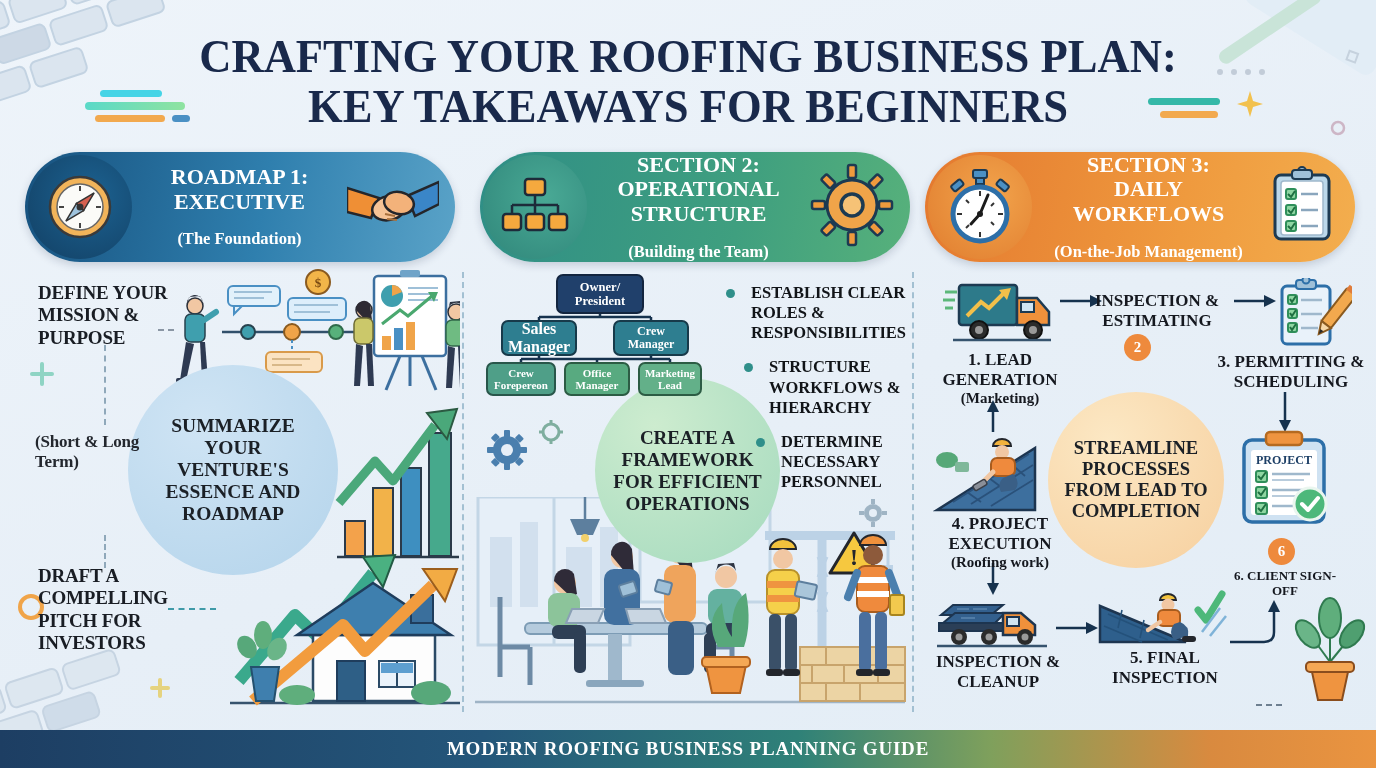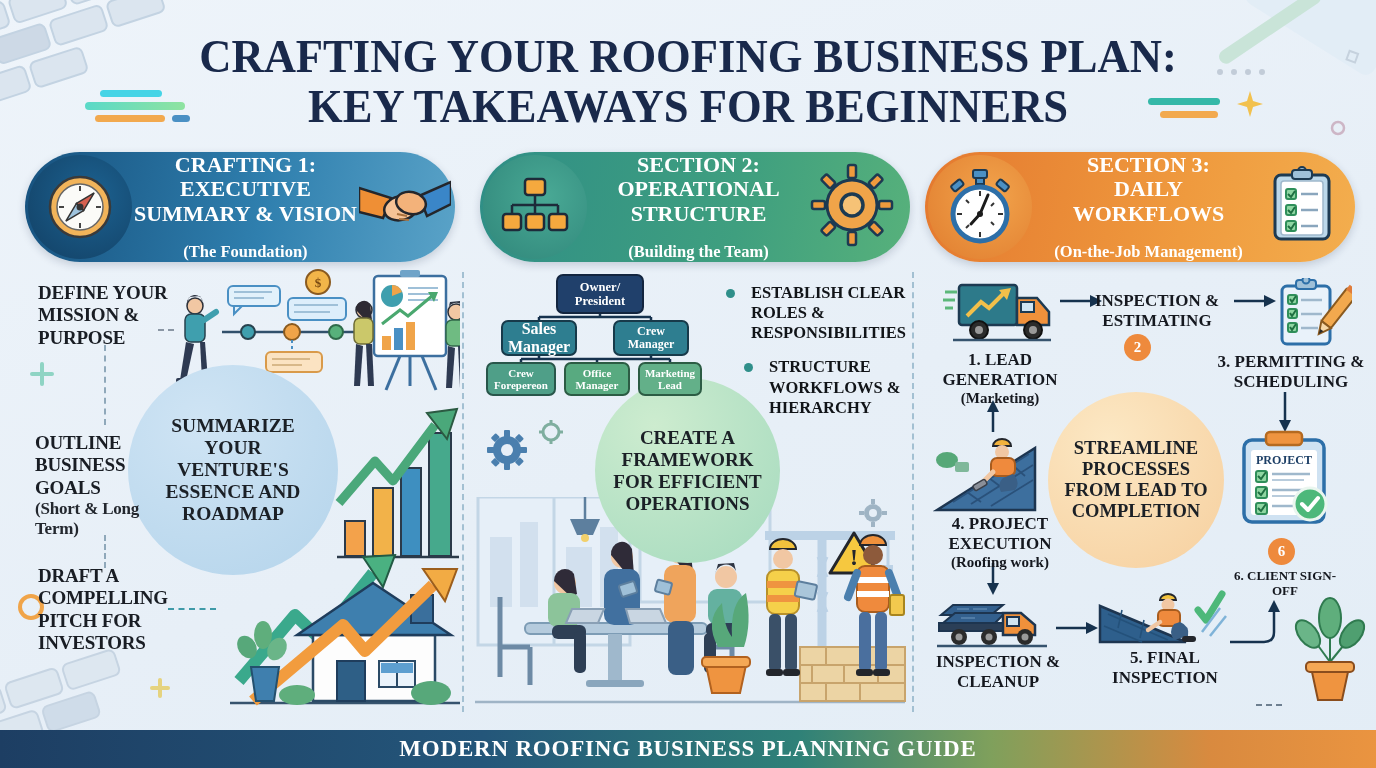--- a/index.html
+++ b/index.html
@@ -35,21 +35,21 @@
   .org-box{position:absolute;border-radius:7px;color:#fff;font-weight:bold;text-align:center;
     display:flex;flex-direction:column;align-items:center;justify-content:center;line-height:1.12;
     box-sizing:border-box;z-index:3;}
   .bullets{display:flex;flex-direction:column;z-index:3;}
   .bullet-item{display:flex;gap:16px;font-weight:bold;color:#111418;font-size:16.5px;line-height:1.22;}
   .bullet-dot{width:9px;height:9px;border-radius:50%;background:#2f8f8a;margin-top:6px;flex:0 0 auto;}
   .badge{border-radius:50%;background:#ee8a3d;color:#fff;font-weight:bold;
     display:flex;align-items:center;justify-content:center;z-index:4;}
   .step-label{font-weight:bold;text-align:center;color:#15181f;line-height:1.18;z-index:3;}
   .footer-bar{left:0;right:0;bottom:0;height:38px;display:flex;align-items:center;justify-content:center;
-    color:#fff;font-weight:bold;font-size:23px;letter-spacing:.8px;
+    color:#fff;font-weight:bold;font-size:19px;letter-spacing:.8px;
     background:linear-gradient(90deg,#1d3e63 0%,#24567a 35%,#2f8178 58%,#7fa05c 72%,#d98a3f 88%,#ea9440 100%);}
   .speedbar{border-radius:5px;height:7px;}
 </style>
 </head>
 <body>
 
 <div id="canvas">
 
   <svg class="abs" style="left:-12px;top:-12px;" width="230" height="160">
     <g transform="rotate(-18 40 40)" fill="#dbe5ef" stroke="#c3d3e2" stroke-width="2">
@@ -128,23 +128,22 @@
             <line x1="51" y1="35" x2="56" y2="35"></line>
           </g>
         <g transform="rotate(45 35 35)">
           <polygon points="35,15 40,35 30,35" fill="#d6604f" stroke="#333" stroke-width="1.5"></polygon>
           <polygon points="35,55 40,35 30,35" fill="#9fc4de" stroke="#333" stroke-width="1.5"></polygon>
         </g>
         <circle cx="35" cy="35" r="3.5" fill="#333"></circle>
       </svg>
     </div>
     <div class="pill-text">
-      <div class="pill-k">CRAFTING 1:</div>
+      <div class="pill-k">ROADMAP 1:</div>
       <div class="pill-l">EXECUTIVE</div>
-      <div class="pill-l">SUMMARY &amp; VISION</div>
       <div class="pill-sub">(The Foundation)</div>
     </div>
     <div class="pill-right">
       <svg width="92" height="70">
         <polygon points="0,18 32,28 24,48 0,42" fill="#ef8f35" stroke="#24262b" stroke-width="2.5"></polygon>
         <polygon points="92,12 60,26 68,46 92,34" fill="#3a86c8" stroke="#24262b" stroke-width="2.5"></polygon>
         <ellipse cx="42" cy="38" rx="17" ry="12" transform="rotate(-14 42 38)" fill="#f6c396" stroke="#24262b" stroke-width="2.5"></ellipse>
         <ellipse cx="52" cy="33" rx="15" ry="11" transform="rotate(12 52 33)" fill="#f3b27a" stroke="#24262b" stroke-width="2.5"></ellipse>
         <g stroke="#a9713d" stroke-width="2">
             <line x1="38" y1="44" x2="48" y2="46"></line>
@@ -320,21 +319,20 @@
         <polygon points="298,78 296,120 302,120 305,80"></polygon>
         <polygon points="308,78 310,120 316,120 314,78"></polygon>
       </g>
   </svg>
 
   <div class="abs" style="left:104px;top:345px;height:80px;border-left:2px dashed #8fa8ba;"></div>
   <div class="abs" style="left:104px;top:535px;height:33px;border-left:2px dashed #8fa8ba;"></div>
   <div class="abs" style="left:168px;top:608px;width:48px;border-top:2px dashed #3f9aa8;"></div>
 
   <div class="abs col-text" style="left:35px;top:432px;width:150px;font-size:19px;">
-    <div>OUTLINE BUSINESS GOALS</div>
     <div class="sub-text" style="font-size:17px;">(Short &amp; Long Term)</div>
   </div>
 
   <div class="abs circle-bubble" style="left:128px;top:365px;width:210px;height:210px;padding:20px;font-size:19.5px;background:radial-gradient(circle at 35% 28%,#cfe4f4,#b4d4eb);">SUMMARIZE YOUR VENTURE'S ESSENCE AND ROADMAP</div>
 
   <svg class="abs" style="left:335px;top:403px;z-index:1;" width="126" height="158">
     <rect x="10" y="118" width="20" height="35" fill="#f3a24b" stroke="#2b3a4a" stroke-width="2"></rect>
     <rect x="38" y="85" width="20" height="68" fill="#f2b249" stroke="#2b3a4a" stroke-width="2"></rect>
     <rect x="66" y="65" width="20" height="88" fill="#3e8fc0" stroke="#2b3a4a" stroke-width="2"></rect>
     <rect x="94" y="30" width="22" height="123" fill="#46a98c" stroke="#2b3a4a" stroke-width="2"></rect>
@@ -394,20 +392,24 @@
 
   <div class="abs bullets" style="left:726px;top:283px;width:184px;">
     <div class="bullet-item">
       <span class="bullet-dot"></span>
       <span>ESTABLISH CLEAR ROLES &amp; RESPONSIBILITIES</span>
     </div>
     <div class="bullet-item" style="margin-top:14px;margin-left:18px;">
       <span class="bullet-dot"></span>
       <span>STRUCTURE WORKFLOWS &amp; HIERARCHY</span>
     </div>
+    <div class="bullet-item" style="margin-top:14px;margin-left:30px;">
+      <span class="bullet-dot"></span>
+      <span>DETERMINE NECESSARY PERSONNEL</span>
+    </div>
   </div>
 
   <svg class="abs" style="left:483px;top:414px;z-index:1;" width="96" height="64">
     <g fill="#4a7fae">
         <circle cx="24" cy="36" r="14"></circle>
       <rect x="21" y="16" width="6" height="8" rx="1"></rect>
         <rect x="21" y="48" width="6" height="8" rx="1"></rect>
       <rect x="4" y="33" width="8" height="6" rx="1"></rect>
         <rect x="36" y="33" width="8" height="6" rx="1"></rect>
       <rect x="9" y="21" width="7" height="6" rx="1" transform="rotate(-45 12 24)"></rect>

